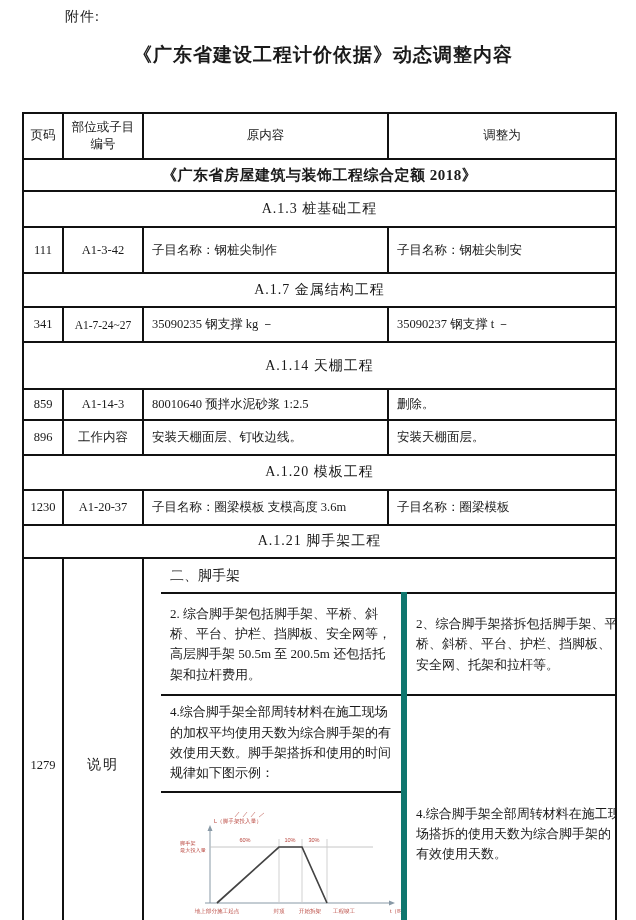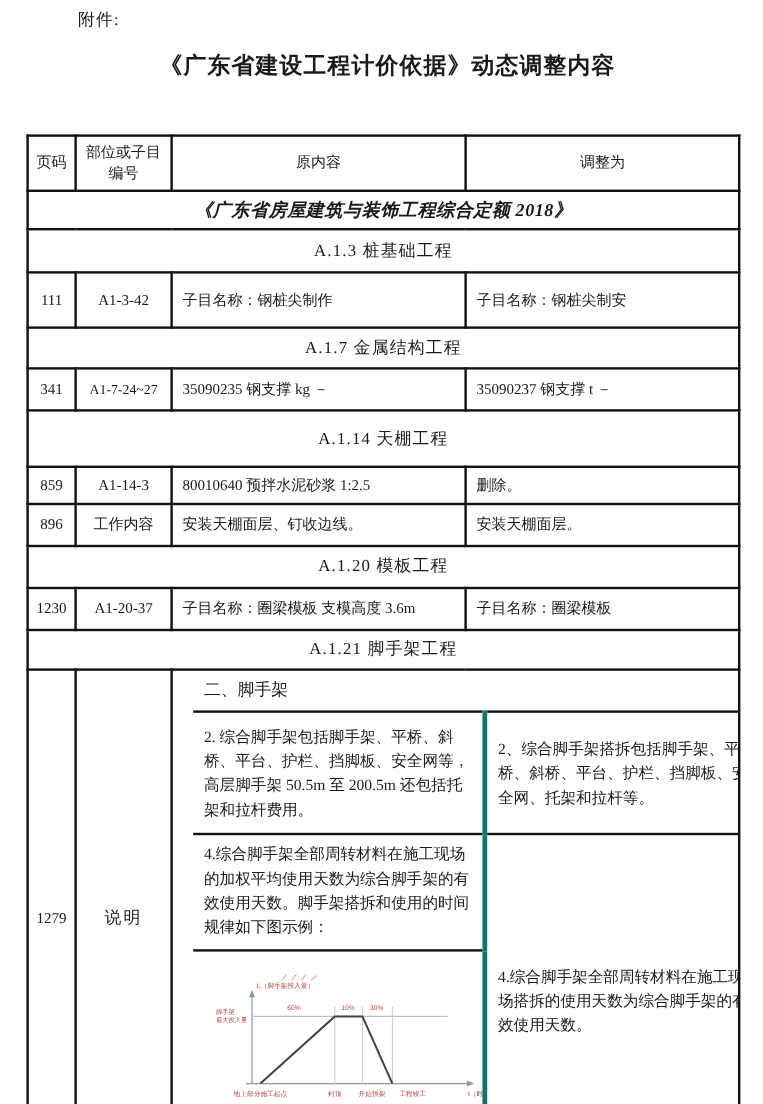--- a/index.html
+++ b/index.html
@@ -28,34 +28,34 @@
   }
   table.main td {
     border: 2px solid #111;
     font-size: 12.5px;
     vertical-align: middle;
     overflow: hidden;
   }
   td.c-center { text-align: center; }
   td.c-text { text-align: left; padding: 5px 8px; line-height: 1.5; }
   tr.header-row td { font-size: 12.5px; line-height: 1.4; }
-  tr.book-row td { font-size: 15px; font-weight: 600; letter-spacing: 0.5px; font-style: italic; }
+  tr.book-row td { font-size: 15px; font-weight: 600; letter-spacing: 0.5px; }
   tr.section-row td { font-size: 14px; letter-spacing: 1px; }
   td.mega-cell { padding: 0; vertical-align: top; }
   table.nested {
     border-collapse: collapse; table-layout: fixed;
     width: 100%; height: 100%; margin-left: 17px;
   }
   table.nested td {
     border: none;
     font-size: 13px;
     vertical-align: middle;
   }
   table.nested td.n-bb { border-bottom: 2px solid #111; }
-  table.nested td.n-br { border-right: 4px solid #0f766e; }
+  table.nested td.n-br { border-right: 6px solid #0f766e; }
   table.nested td.n-bt { border-top: 2px solid #111; }
   table.nested td.n-text { text-align: left; padding: 6px 9px; line-height: 1.55; }
   .chart-wrap { position: relative; width: 100%; height: 146px; }
   .chart-wrap svg { display: block; }
 </style>
 </head>
 <body>
 
 <div class="attachment-label">附件:</div>
 <div class="doc-title">《广东省建设工程计价依据》动态调整内容</div>

